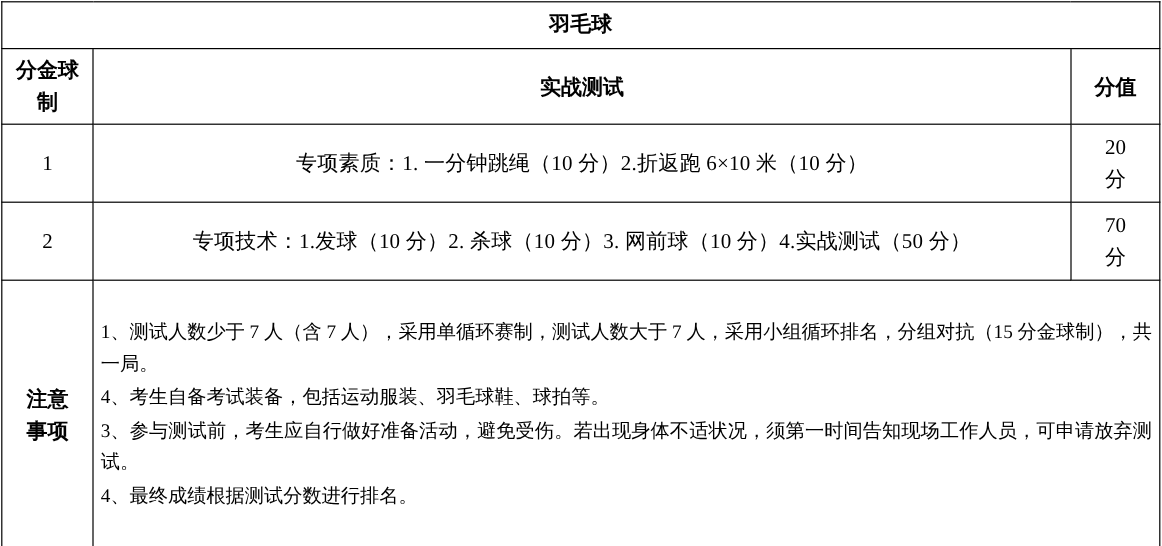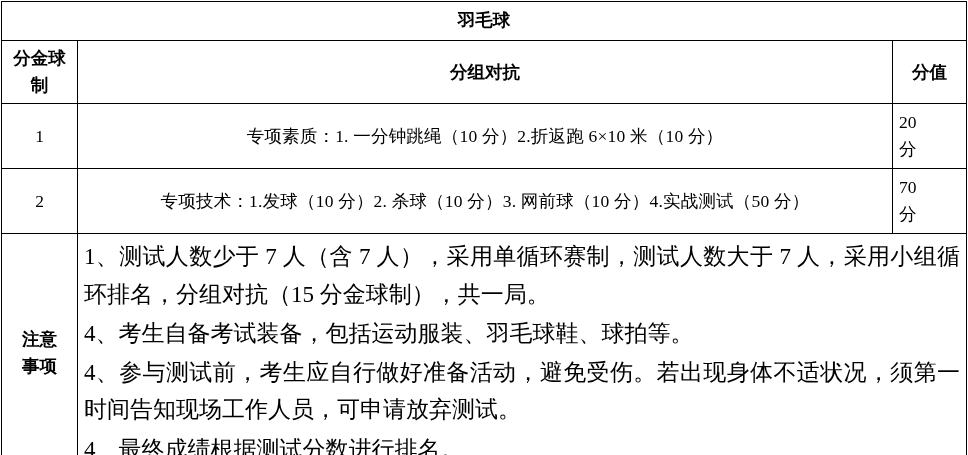--- a/index.html
+++ b/index.html
@@ -48,39 +48,39 @@
   .col-score { width: 74px; }
   .idx-cell {
     text-align: center;
     font-size: 17.5px;
   }
   .content-cell {
     text-align: center;
     letter-spacing: 0.2px;
   }
   .score-cell {
-    text-align: left;
+    text-align: center;
     font-size: 17.5px;
     line-height: 1.5;
   }
   .score-cell .num { display: block; }
   .score-cell .unit { display: block; }
   .notes-label {
     text-align: center;
     font-size: 17.5px;
     line-height: 1.6;
   }
   .notes-label span { display: block; font-weight: bold; }
   .notes-body {
     text-align: left;
     padding: 6px 10px 8px 10px;
   }
   .notes-body p {
     margin: 0 0 2px 0;
-    font-size: 23px;
+    font-size: 16px;
     line-height: 1.62;
     text-align: justify;
     text-justify: inter-ideograph;
   }
   .notes-body p:last-child { margin-bottom: 0; }
   .head-row td { height: 54px; }
   .row-1 td { height: 56px; }
   .row-2 td { height: 56px; }
   .row-notes td { height: 215px; vertical-align: middle; }
 </style>
@@ -93,21 +93,21 @@
       <col class="col-item">
       <col>
       <col class="col-score">
     </colgroup>
     <tbody>
       <tr>
         <td class="title-cell" colspan="3">羽毛球</td>
       </tr>
       <tr class="head-row">
         <td class="head-cell">分金球制</td>
-        <td class="head-cell">分组对抗</td>
+        <td class="head-cell">实战测试</td>
         <td class="head-cell">分值</td>
       </tr>
       <tr class="row-1">
         <td class="idx-cell">1</td>
         <td class="content-cell">专项素质：1. 一分钟跳绳（10 分）2.折返跑 6×10 米（10 分）</td>
         <td class="score-cell">
           <span class="num">20</span>
           <span class="unit">分</span>
         </td>
       </tr>
@@ -120,19 +120,19 @@
         </td>
       </tr>
       <tr class="row-notes">
         <td class="notes-label">
           <span>注意</span>
           <span>事项</span>
         </td>
         <td class="notes-body" colspan="2">
           <p>1、测试人数少于 7 人（含 7 人），采用单循环赛制，测试人数大于 7 人，采用小组循环排名，分组对抗（15 分金球制），共一局。</p>
           <p>4、考生自备考试装备，包括运动服装、羽毛球鞋、球拍等。</p>
-          <p>4、参与测试前，考生应自行做好准备活动，避免受伤。若出现身体不适状况，须第一时间告知现场工作人员，可申请放弃测试。</p>
+          <p>3、参与测试前，考生应自行做好准备活动，避免受伤。若出现身体不适状况，须第一时间告知现场工作人员，可申请放弃测试。</p>
           <p>4、最终成绩根据测试分数进行排名。</p>
         </td>
       </tr>
     </tbody>
   </table>
 </div>
 
 </body></html>

